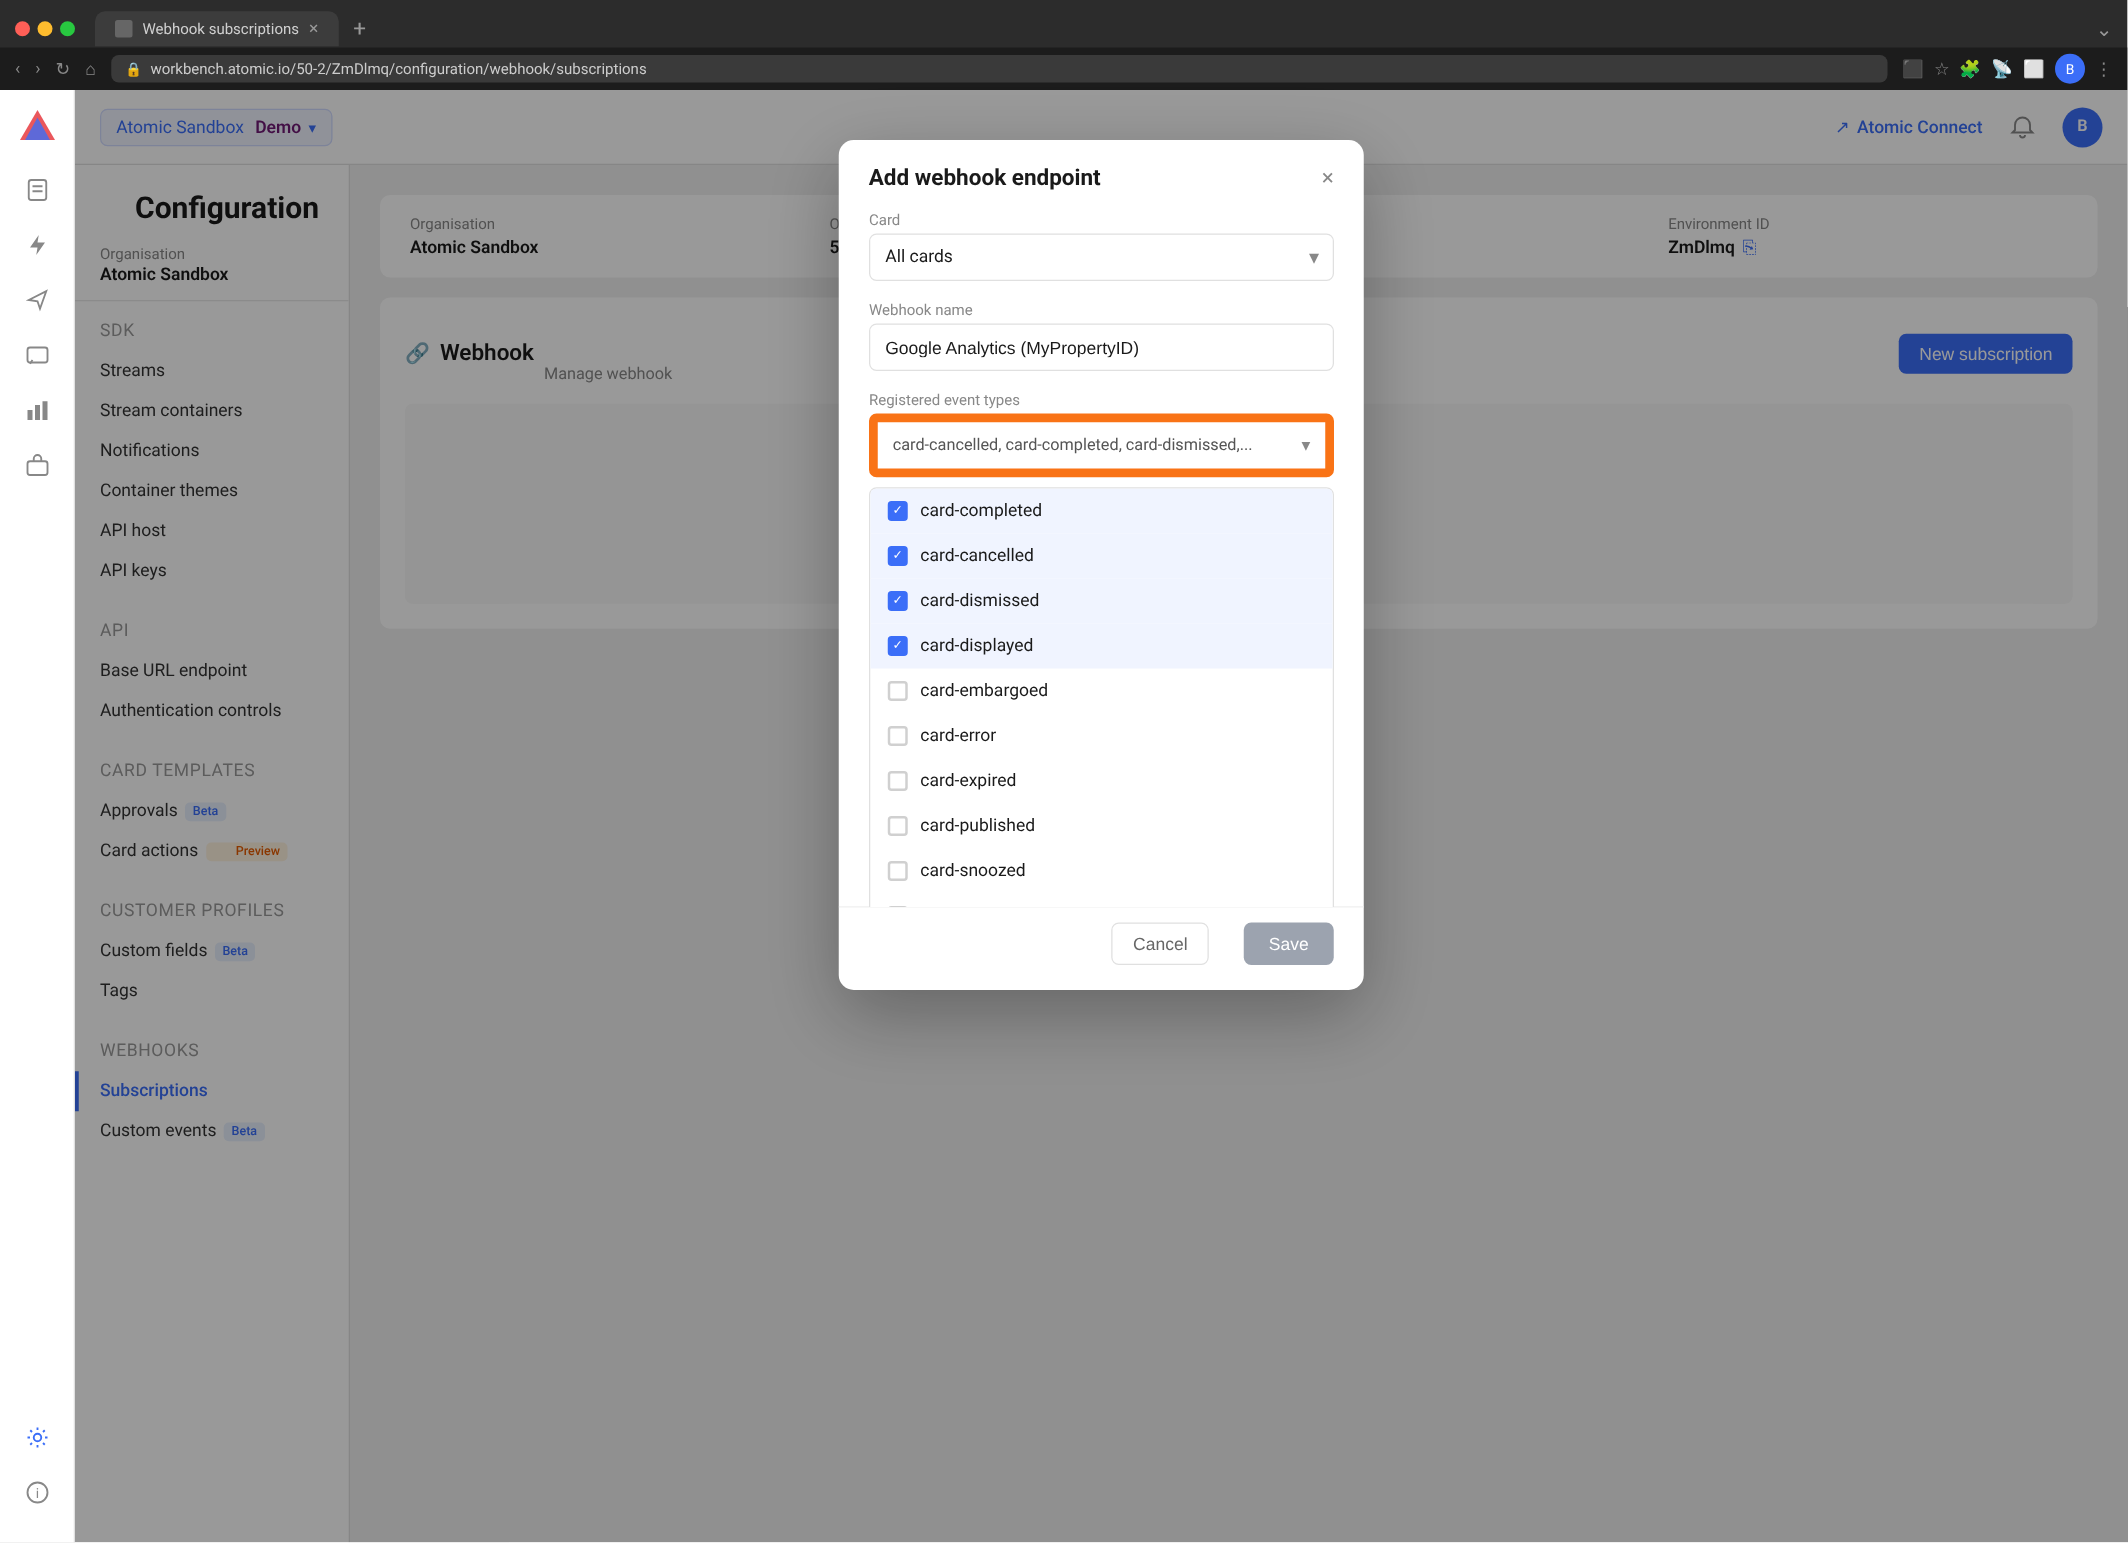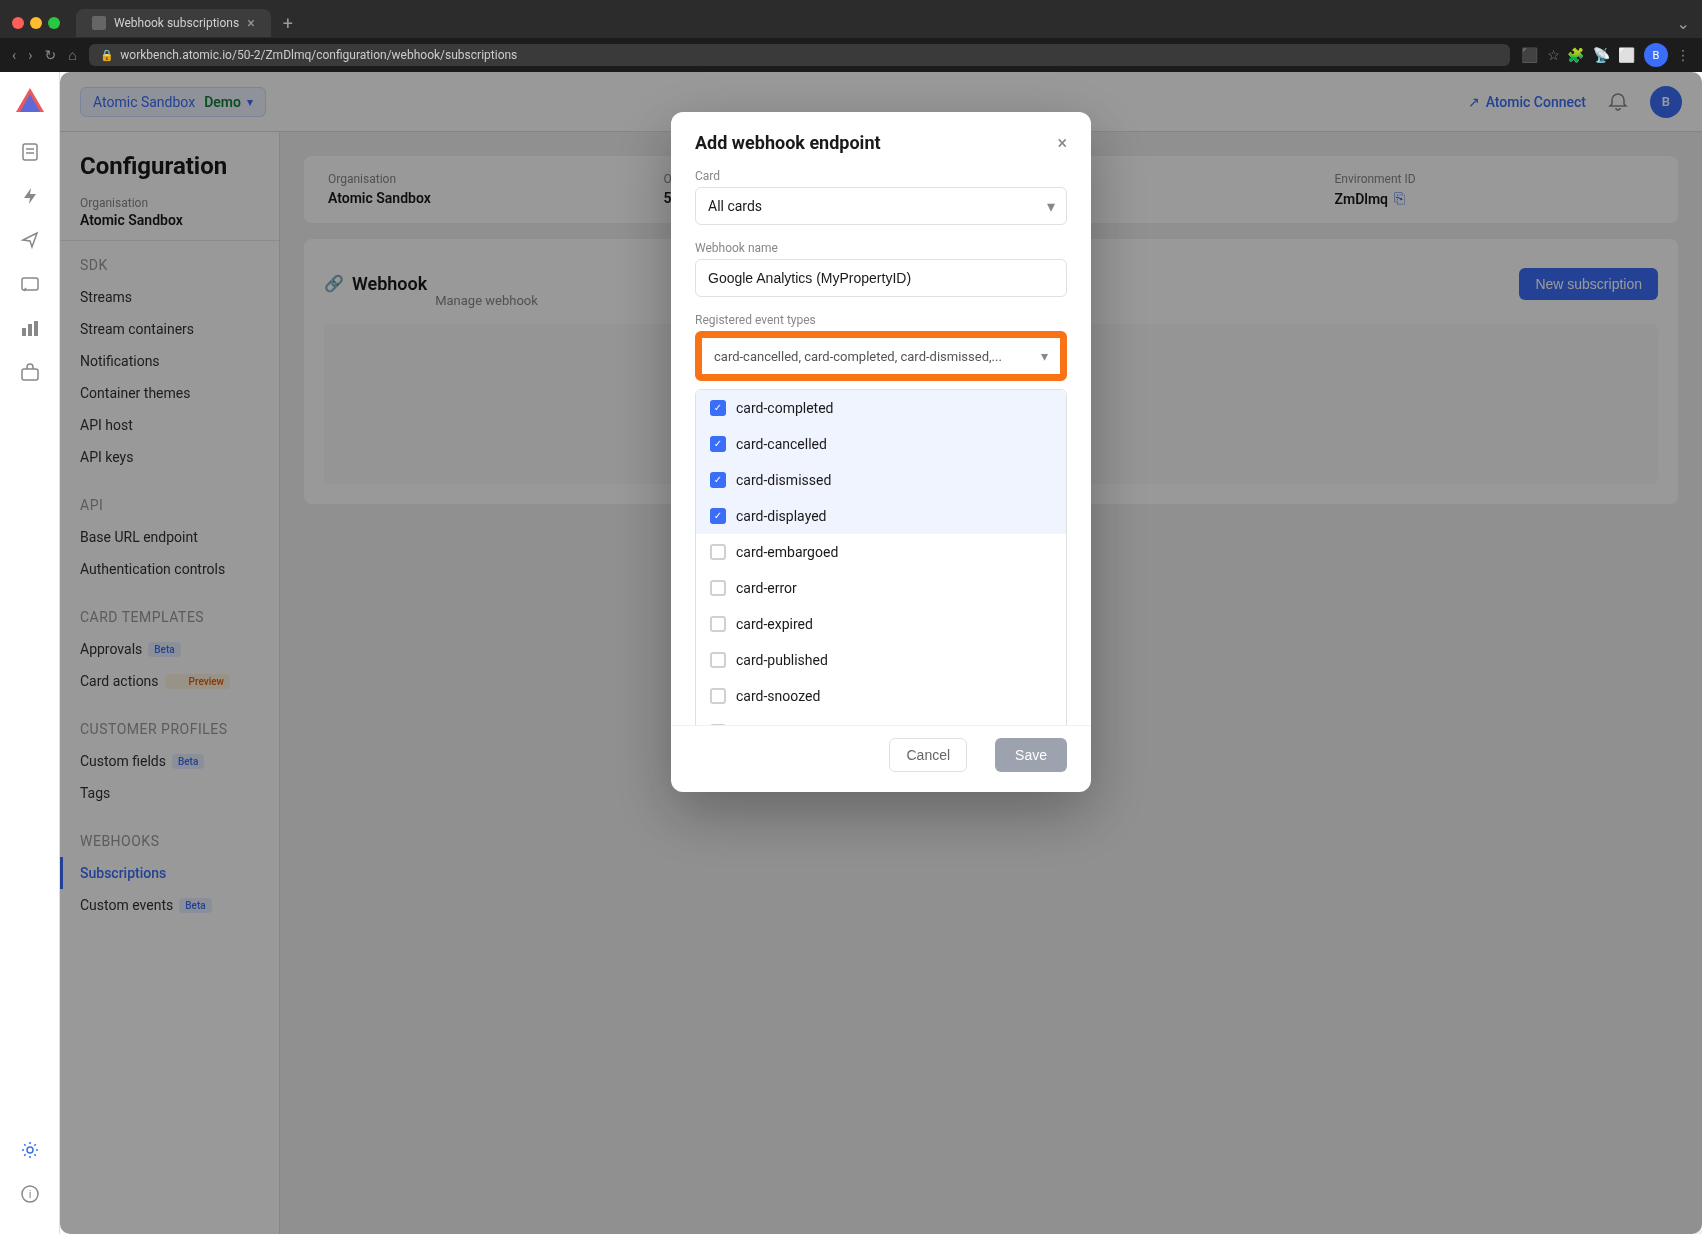--- a/index.html
+++ b/index.html
@@ -227,21 +227,22 @@
       width: 220px;
       background: #fff;
       border-right: 1px solid #e0e0e0;
       padding: 20px 0;
       overflow-y: auto;
     }
     .page-title {
       font-size: 24px;
       font-weight: 700;
       color: #1a1a1a;
-      padding: 0 20px 16px;
+      padding: 0 32px 16px;
+      margin-left: 16px;
     }
     .org-label { font-size: 12px; color: #888; margin-bottom: 2px; }
     .org-value { font-size: 14px; font-weight: 600; color: #1a1a1a; }
 
     .nav-section {
       padding: 16px 0 8px;
     }
     .nav-section-label {
       font-size: 14px;
       font-weight: 400;
@@ -611,21 +612,21 @@
       <svg width="20" height="20" viewBox="0 0 20 20">
           <circle cx="10" cy="10" r="8" fill="none" stroke="#888" stroke-width="1.5"></circle>
           <text x="10" y="14" text-anchor="middle" font-size="11" fill="#888">i</text>
         </svg>
     </div>
   </div>
 
   <div class="top-header">
     <div class="workspace-selector">
       <span class="workspace-name">Atomic Sandbox</span>
-      <span class="workspace-demo" style="color:#15803d;margin-left:3px;">Demo</span>
+      <span class="workspace-demo" style="color:#701a75;margin-left:3px;">Demo</span>
       <span style="color:#3b6ef8;font-size:12px;">▾</span>
     </div>
     <div class="header-right">
       <div class="atomic-connect-btn">
         <span style="font-size:14px;">↗</span>
         <span>Atomic Connect</span>
       </div>
       <div class="header-notif">
         <svg width="20" height="20" viewBox="0 0 20 20">
             <path d="M10 2 a6 6 0 0 1 6 6 v4 l2 2 H2 l2-2 V8 a6 6 0 0 1 6-6 Z" fill="none" stroke="#888" stroke-width="1.5"></path>
@@ -741,21 +742,21 @@
           <span class="section-subtitle">Manage webhook</span>
           <button class="new-sub-btn">New subscription</button>
         </div>
         <div style="height:160px;background:#f8f8f8;border-radius:6px;"></div>
       </div>
 
     </div>
   </div>
 </div>
 
-<div class="modal-overlay" style="position:fixed;top:72px;left:60px;right:0;bottom:0;border-radius:10px;">
+<div class="modal-overlay" style="position:fixed;top:72px;left:60px;right:0;bottom:0;">
   <div class="modal">
     <div class="modal-header">
       <span class="modal-title">Add webhook endpoint</span>
       <span class="modal-close">×</span>
     </div>
 
     <div class="modal-body">
 
       <div class="form-group">
         <div class="form-label">Card</div>

